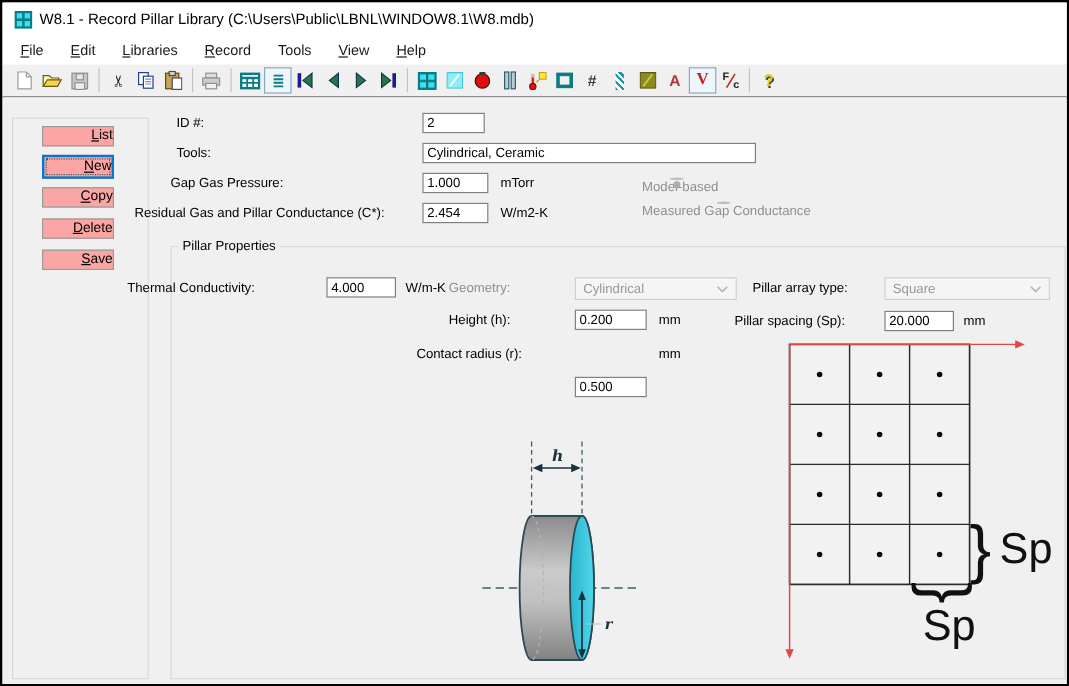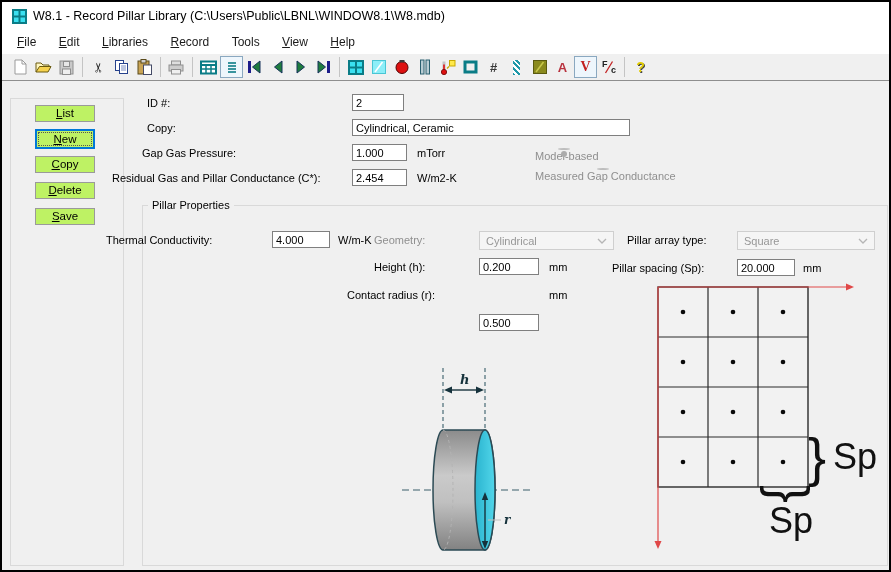--- a/index.html
+++ b/index.html
@@ -24,22 +24,22 @@
   .a-glyph{color:#b8323e;font-weight:bold;font-size:13px;}
   .v-glyph{color:#c21f1f;font-size:14px;font-family:"Liberation Serif",serif;font-weight:bold;}
   .q-glyph{color:#e2cc00;font-weight:bold;font-size:14px;text-shadow:1px 1px 0 #444;}
   .hash-glyph{color:#3a3a3a;font-weight:bold;font-size:13px;}
   .hatch{width:7px;height:15px;background:repeating-linear-gradient(45deg,#1f98a8 0 2px,#ffffff 2px 4px);}
   
   .content{position:absolute;top:80px;left:0;right:0;bottom:0;background:#f0f0f0;}
   .groupbox{position:absolute;border:1px solid #d9d9d9;background:transparent;}
   .group-label{position:absolute;font-size:11px;color:#000;background:#f0f0f0;padding:0 4px;white-space:nowrap;}
   
-  .sbtn{position:absolute;left:33px;width:60px;height:17px;background:#bef264;border:1px solid #9a9a9a;
-        font-size:11.5px;color:#000;padding:0;font-family:"Liberation Sans",sans-serif;}
+  .sbtn{position:absolute;left:33px;width:60px;height:17px;background:#fca5a5;border:1px solid #9a9a9a;
+        font-size:11.5px;color:#000;padding:0;font-family:"Liberation Sans",sans-serif;text-align:right;}
   .sbtn .blabel{display:block;line-height:15px;}
   .sbtn .blabel::first-letter{text-decoration:underline;}
   .sbtn.focused{height:20px;border:2px solid #0078d7;outline:1px dotted #555;outline-offset:-4px;}
   
   .lbl{position:absolute;font-size:11px;color:#000;text-align:left;white-space:nowrap;}
   .unit{position:absolute;font-size:11px;color:#000;white-space:nowrap;}
   .fld{position:absolute;height:17px;border:1px solid #7f7f7f;background:#fff;font-size:11px;
        font-family:"Liberation Sans",sans-serif;padding:0 3px;box-sizing:border-box;color:#000;}
   .combo{position:absolute;height:19px;background:#f5f5f5;border:1px solid #cfcfcf;box-sizing:border-box;
          display:flex;align-items:center;padding:0 6px;}
@@ -258,21 +258,21 @@
     <button class="sbtn" style="top:100px;">
         <span class="blabel">Delete</span>
       </button>
     <button class="sbtn" style="top:126px;">
         <span class="blabel">Save</span>
       </button>
 
     <div class="lbl" style="left:145px;width:200px;top:15px;">ID #:</div>
     <input class="fld" style="left: 350px; top: 12px; width: 52px;" value="2">
 
-    <div class="lbl" style="left:145px;width:200px;top:40px;">Copy:</div>
+    <div class="lbl" style="left:145px;width:200px;top:40px;">Tools:</div>
     <input class="fld" style="left: 350px; top: 37px; width: 278px;" value="Cylindrical, Ceramic">
 
     <div class="lbl" style="left:140px;width:205px;top:65px;">Gap Gas Pressure:</div>
     <input class="fld" style="left: 350px; top: 62px; width: 55px;" value="1.000">
     <div class="unit" style="left:415px;top:65px;">mTorr</div>
 
     <div class="lbl" style="left:110px;width:235px;top:90px;">Residual Gas and Pillar Conductance (C*):</div>
     <input class="fld" style="left: 350px; top: 87px; width: 55px;" value="2.454">
     <div class="unit" style="left:415px;top:90px;">W/m2-K</div>
 

